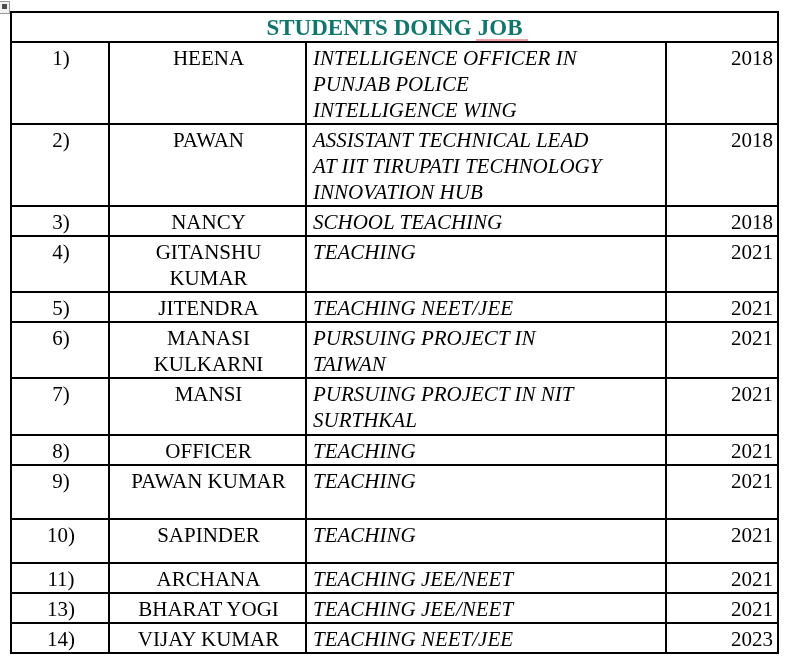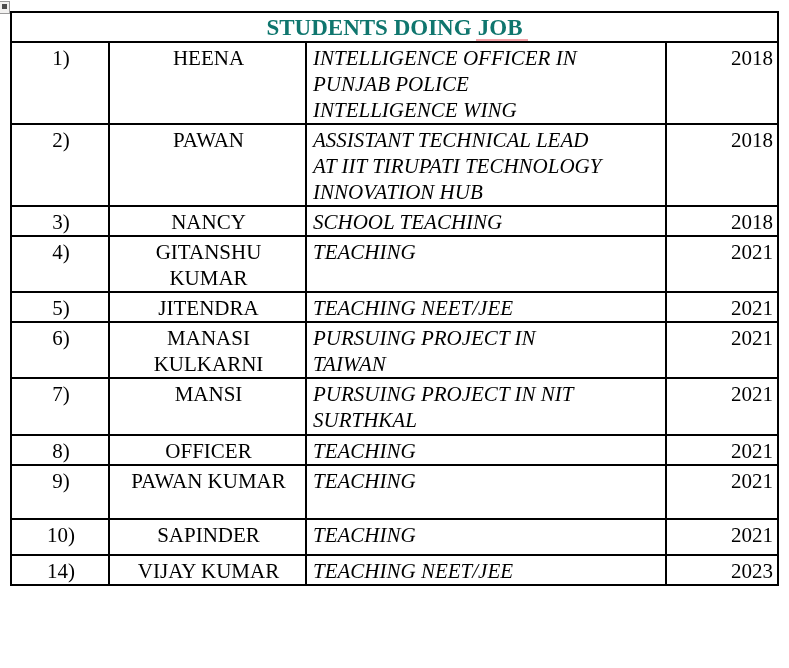--- a/index.html
+++ b/index.html
@@ -62,21 +62,21 @@
     position:absolute;
     left:-2px;right:-5px;bottom:-3px;
     height:5px;
     background:#f2a3a9;
   }
   
   tr.rt{height:30px}
   tr.r1{height:78px}  tr.r2{height:80px}  tr.r3{height:26px}
   tr.r4{height:53px}  tr.r5{height:29px}  tr.r6{height:55px}
   tr.r7{height:57px}  tr.r8{height:26px}  tr.r9{height:54px}
-  tr.r10{height:36px} tr.r11{height:30px} tr.r12{height:27px}
+  tr.r10{height:44px} tr.r11{height:30px} tr.r12{height:27px}
   tr.r13{height:28px} tr.r14{height:27px}
 </style>
 </head>
 <body>
 
 <div class="anchor-icon">
   <div class="glyph"></div>
 </div>
 
 <table class="doc">
@@ -151,20 +151,32 @@
       <td class="c-name">PAWAN KUMAR</td>
       <td class="c-job">TEACHING</td>
       <td class="c-year">2021</td>
     </tr>
     <tr class="r10">
       <td class="c-num">10)</td>
       <td class="c-name">SAPINDER</td>
       <td class="c-job">TEACHING</td>
       <td class="c-year">2021</td>
     </tr>
+    <tr class="r11">
+      <td class="c-num">11)</td>
+      <td class="c-name">ARCHANA</td>
+      <td class="c-job">TEACHING JEE/NEET</td>
+      <td class="c-year">2021</td>
+    </tr>
+    <tr class="r13">
+      <td class="c-num">13)</td>
+      <td class="c-name">BHARAT YOGI</td>
+      <td class="c-job">TEACHING JEE/NEET</td>
+      <td class="c-year">2021</td>
+    </tr>
     <tr class="r14">
       <td class="c-num">14)</td>
       <td class="c-name">VIJAY KUMAR</td>
       <td class="c-job">TEACHING NEET/JEE</td>
       <td class="c-year">2023</td>
     </tr>
   </tbody>
 </table>
 
 </body></html>

